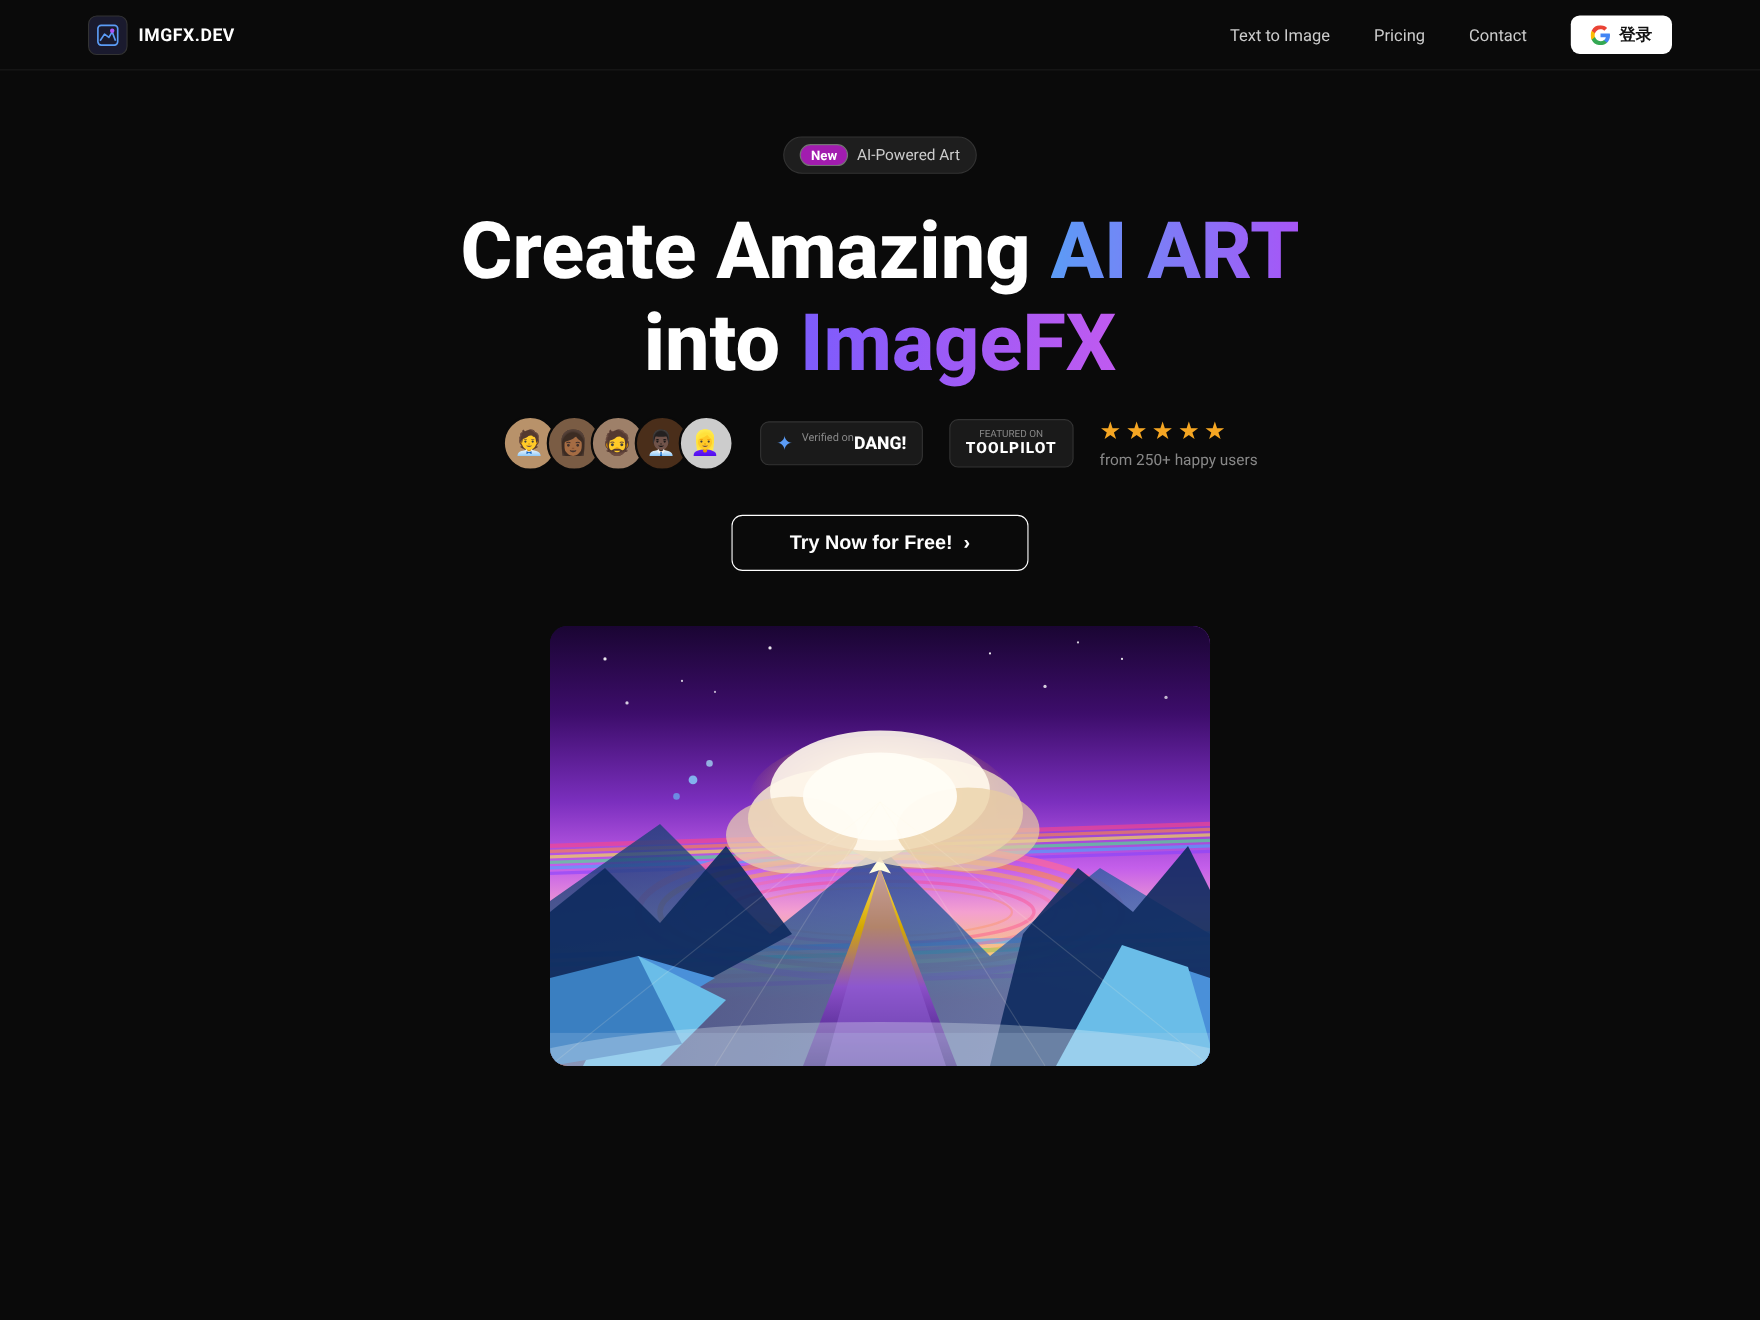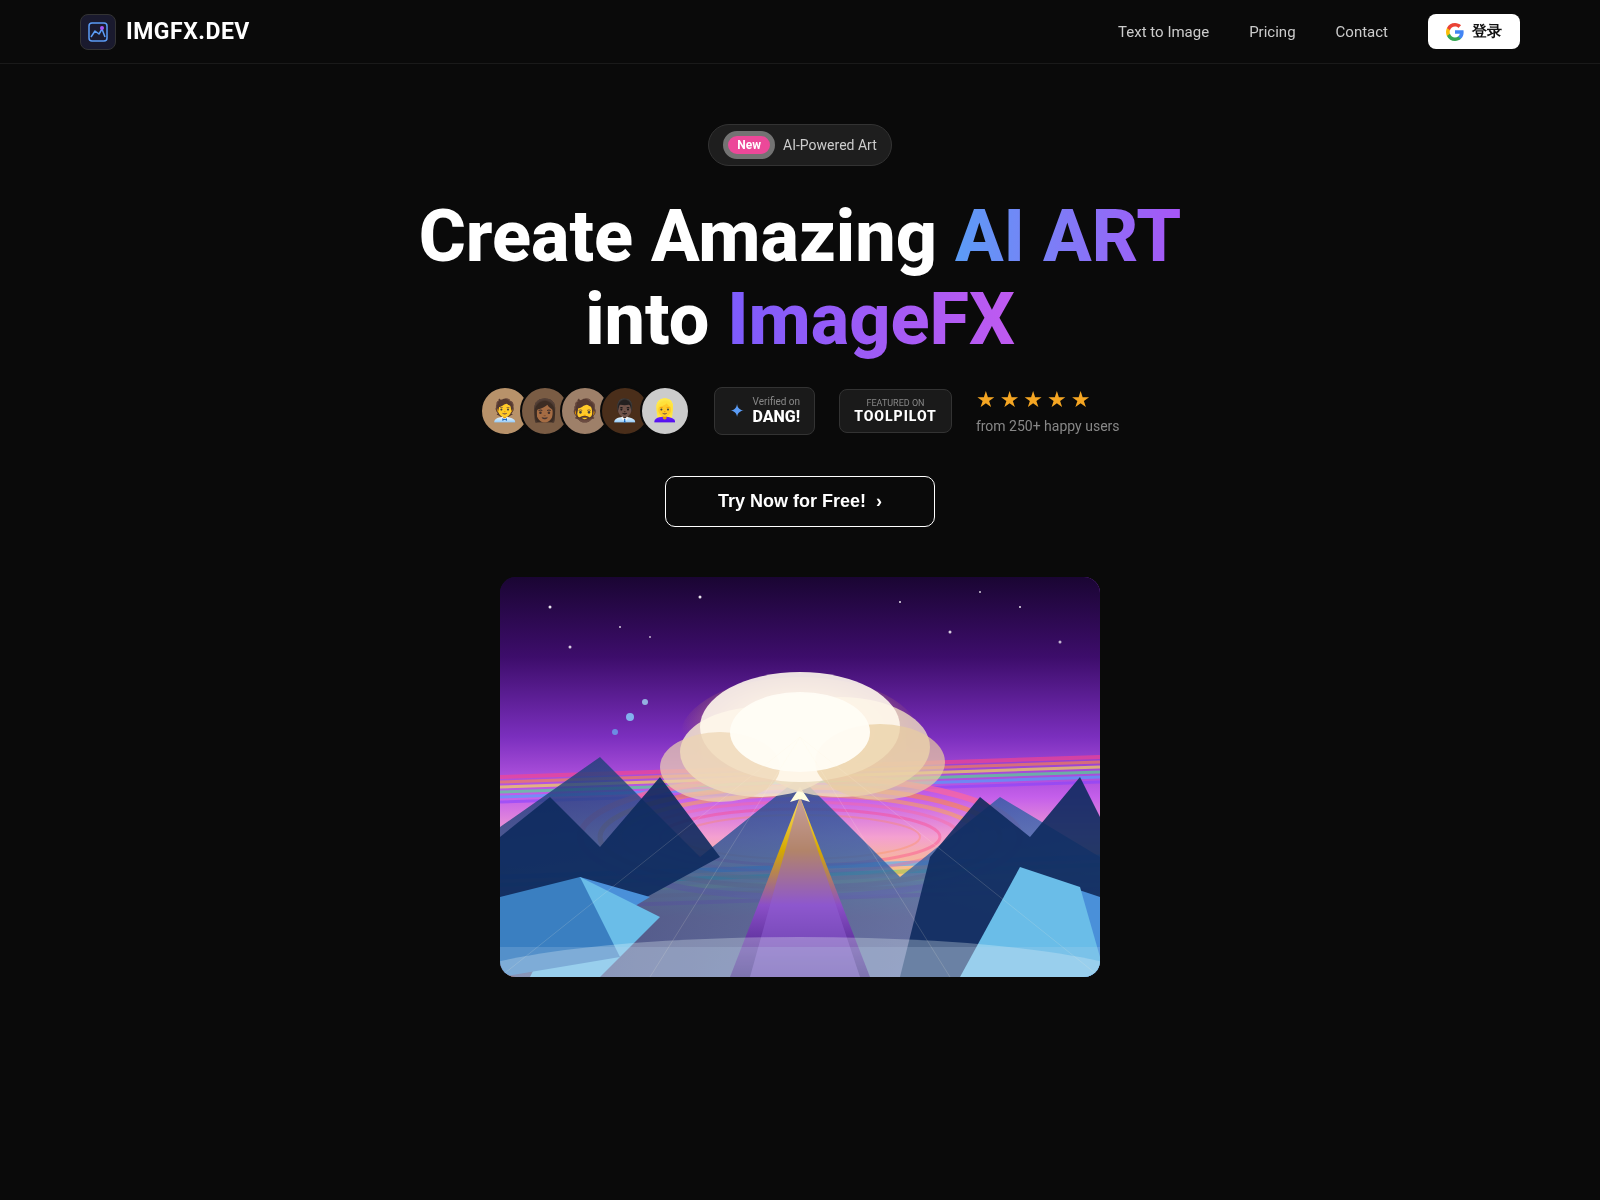--- a/index.html
+++ b/index.html
@@ -30,21 +30,21 @@
       width: 36px;
       height: 36px;
       background: #1a1a2e;
       border-radius: 8px;
       display: flex;
       align-items: center;
       justify-content: center;
       border: 1px solid #333;
     }
     .nav-logo-text {
-      font-size: 23px;
+      font-size: 16px;
       font-weight: 700;
       color: #ffffff;
       letter-spacing: 0.5px;
     }
     .nav-links {
       display: flex;
       align-items: center;
       gap: 40px;
     }
     .nav-link {
@@ -86,22 +86,22 @@
       gap: 8px;
       background: #1e1e1e;
       border: 1px solid #333;
       border-radius: 999px;
       padding: 6px 14px;
       font-size: 14px;
       color: #cccccc;
       margin-bottom: 30px;
     }
     .badge-new {
-      background: #ec4899;
-      border: 5px solid #737373;
+      background: #a21caf;
+      border: 1px solid #737373;
       border-radius: 999px;
       padding: 2px 9px;
       font-size: 12px;
       font-weight: 700;
       color: #ffffff;
     }
 
     .hero-title {
       font-size: 72px;
       font-weight: 800;
@@ -163,21 +163,21 @@
       border: 1px solid #333;
       border-radius: 8px;
       padding: 8px 14px;
     }
     .verified-icon {
       color: #5b9cf6;
       font-size: 18px;
     }
     .verified-text {
       display: flex;
-      flex-direction: column;
+      flex-direction: row;
     }
     .verified-label {
       font-size: 10px;
       color: #888;
     }
     .verified-name {
       font-size: 16px;
       font-weight: 800;
       color: #ffffff;
     }

